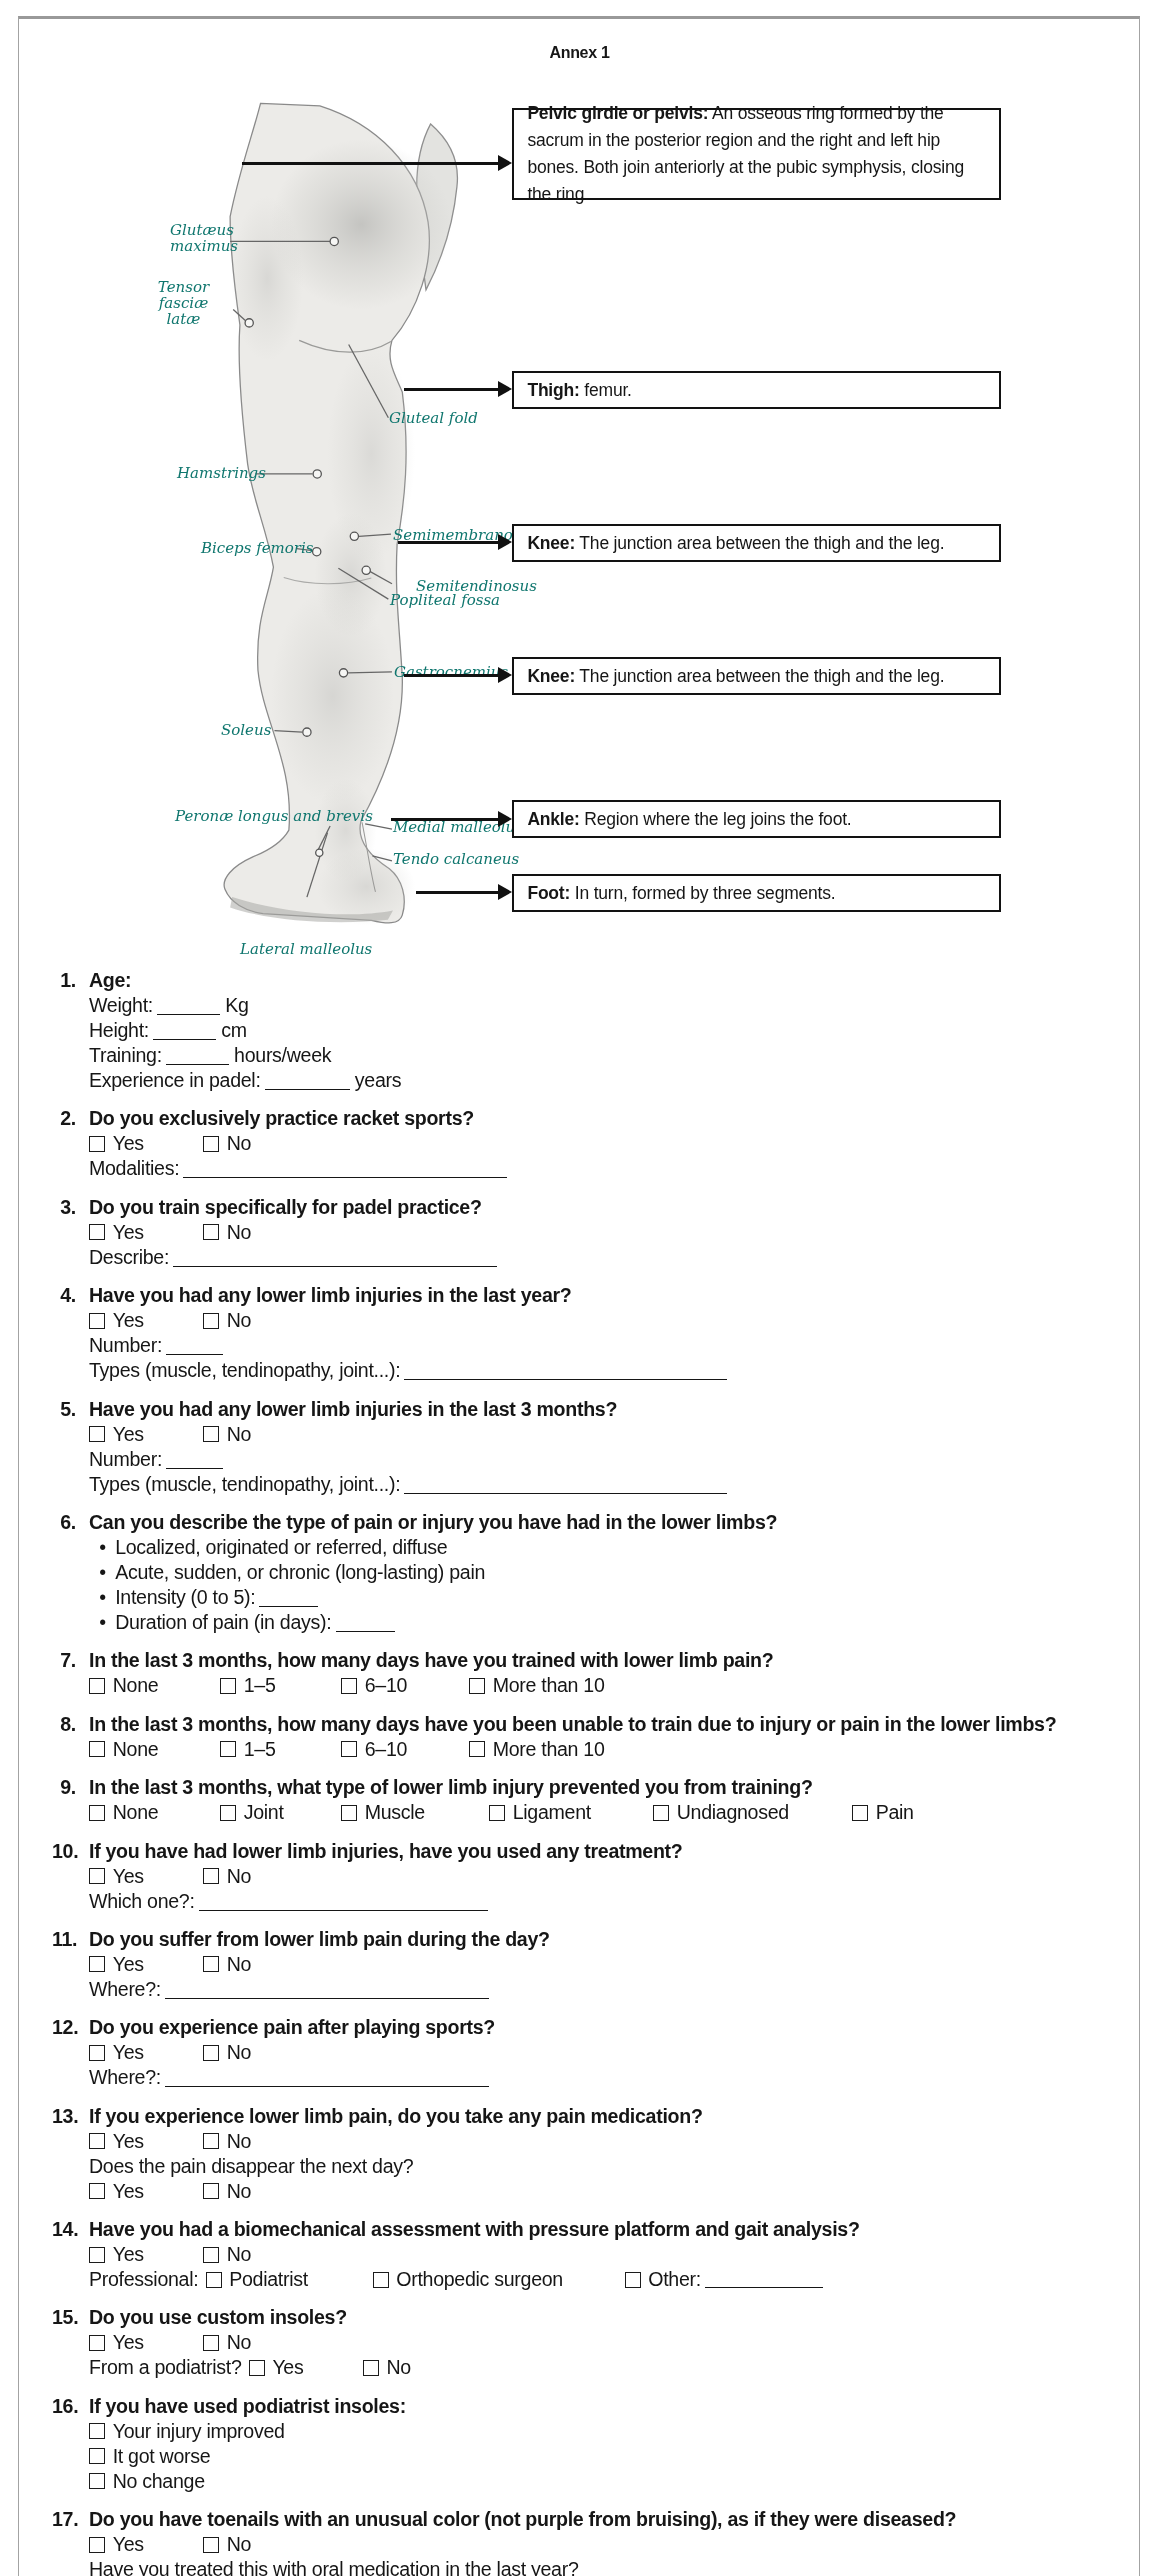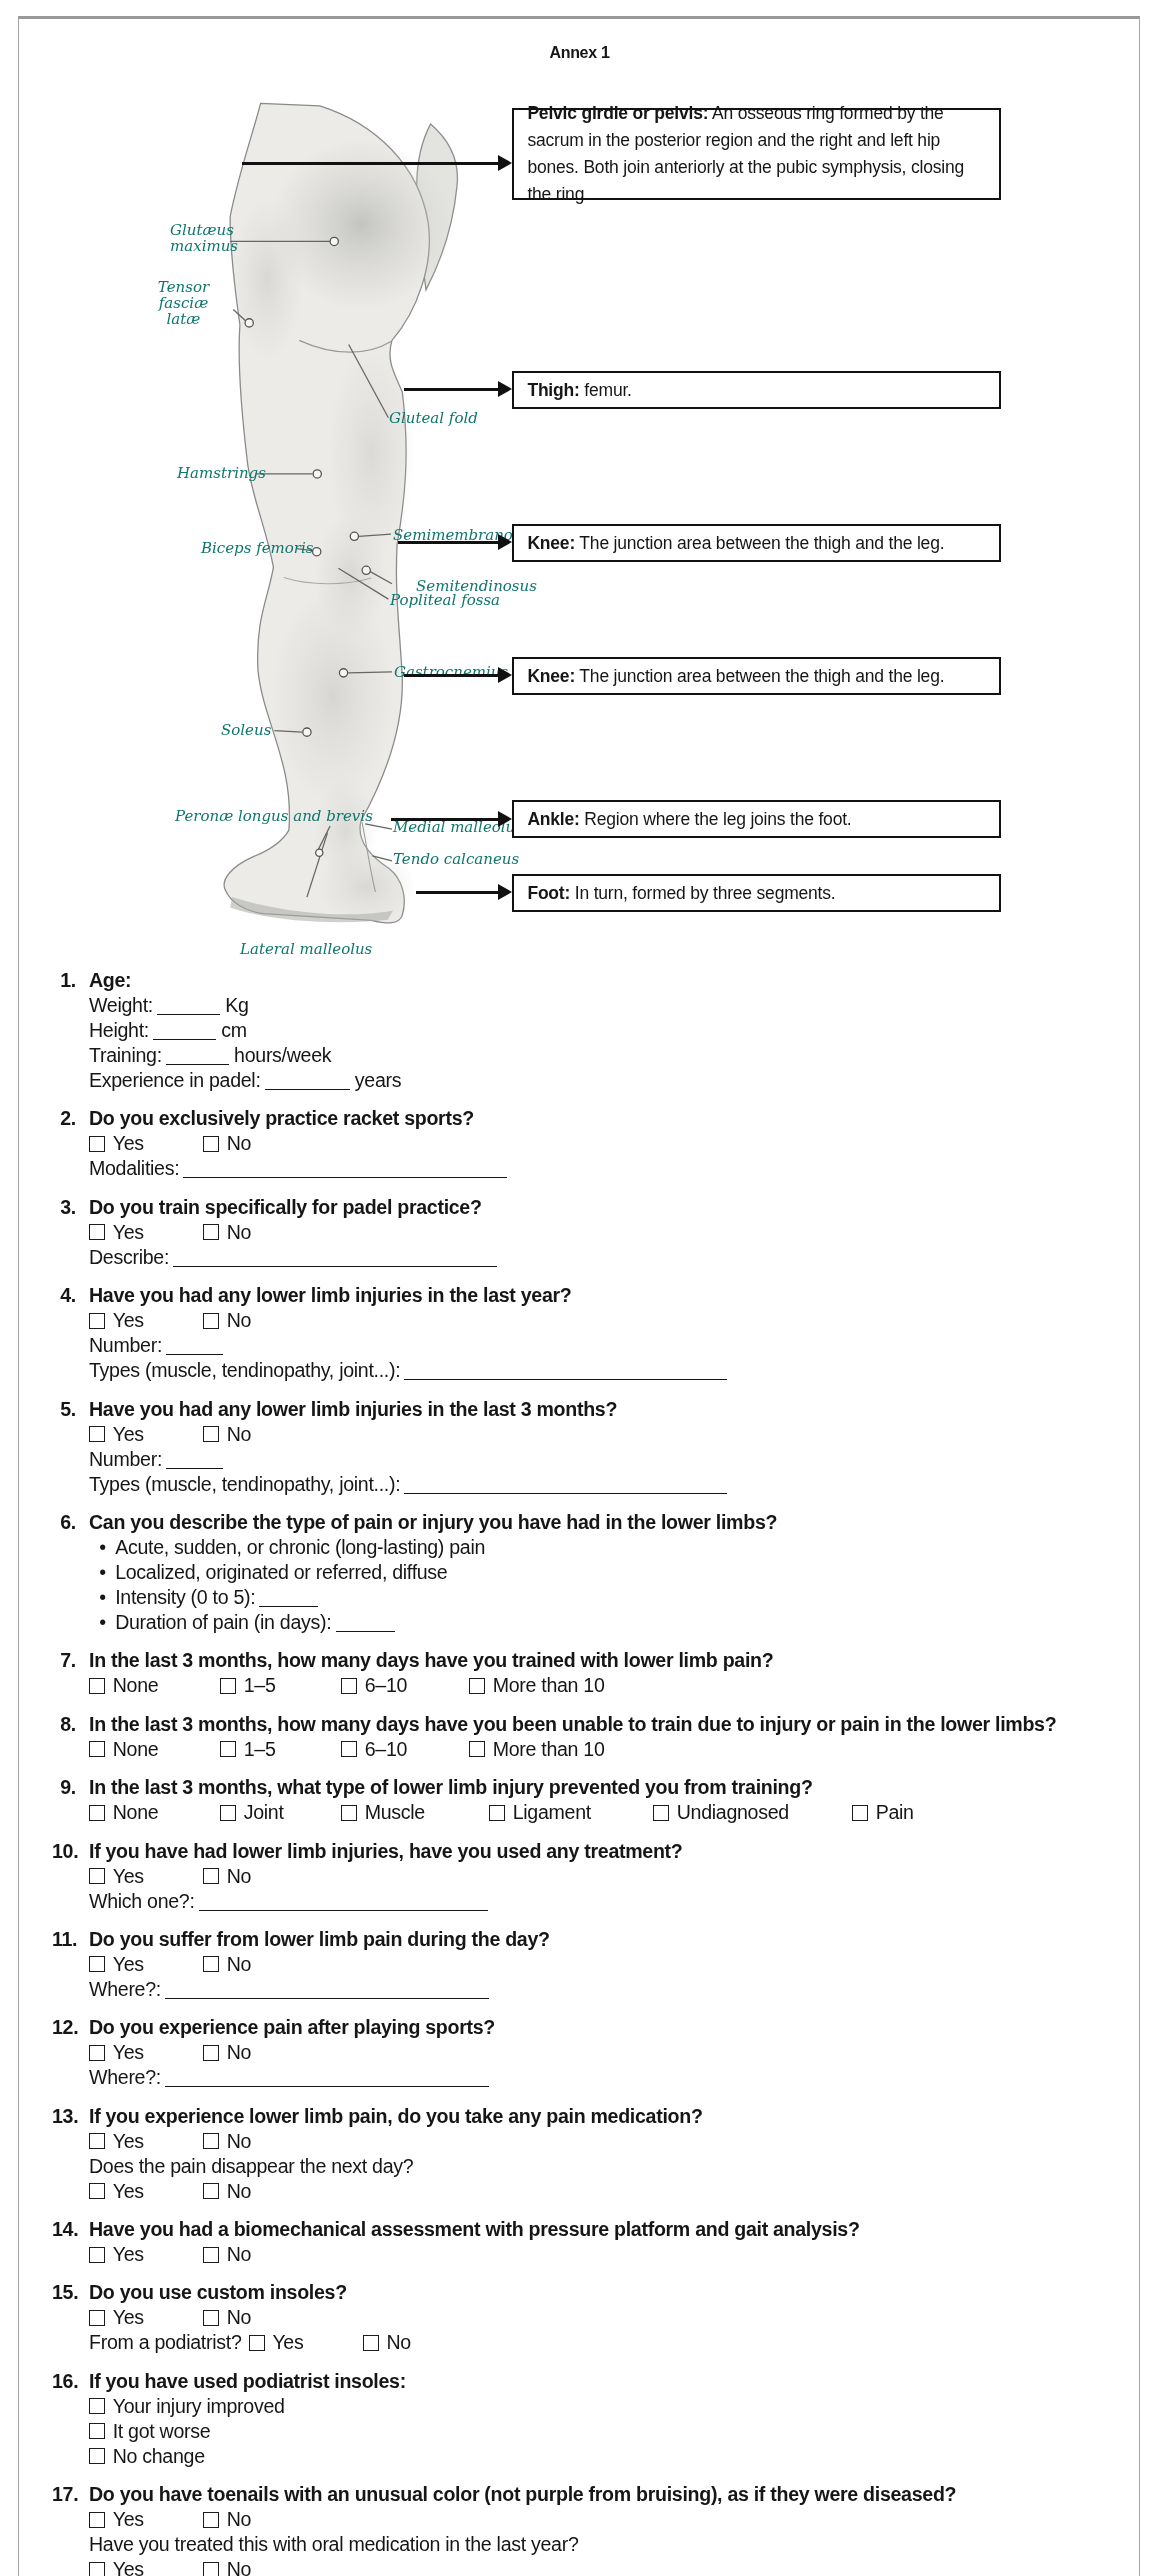--- a/index.html
+++ b/index.html
@@ -267,22 +267,22 @@
       </div>
       <div class="qrow"><span>Number:</span><span class="bl w110"></span></div>
       <div class="qrow"><span>Types (muscle, tendinopathy, joint...):</span><span class="bl w626"></span></div>
     </div>
   </div>
 
   <div class="q">
     <div class="qnum">6.</div>
     <div class="qbody">
       <div class="qh">Can you describe the type of pain or injury you have had in the lower limbs?</div>
+      <div class="qrow bullet">Localized, originated or referred, diffuse</div>
       <div class="qrow bullet">Acute, sudden, or chronic (long-lasting) pain</div>
-      <div class="qrow bullet">Localized, originated or referred, diffuse</div>
       <div class="qrow bullet"><span>Intensity (0 to 5):</span><span class="bl w115"></span></div>
       <div class="qrow bullet"><span>Duration of pain (in days):</span><span class="bl w115"></span></div>
     </div>
   </div>
 
   <div class="q">
     <div class="qnum">7.</div>
     <div class="qbody">
       <div class="qh">In the last 3 months, how many days have you trained with lower limb pain?</div>
       <div class="qrow checks">
@@ -453,20 +453,36 @@
       <div class="qrow checks">
         <label class="opt">
             <span class="cb"></span>
             <span>Yes</span>
           </label>
         <label class="opt">
             <span class="cb"></span>
             <span>No</span>
           </label>
       </div>
+      <div class="qrow checks">
+        <span class="prefix">Professional:</span>
+        <label class="opt mw324">
+            <span class="cb"></span>
+            <span>Podiatrist</span>
+          </label>
+        <label class="opt mw490">
+            <span class="cb"></span>
+            <span>Orthopedic surgeon</span>
+          </label>
+        <label class="opt mwauto">
+            <span class="cb"></span>
+            <span>Other:</span>
+            <span class="bl w230"></span>
+          </label>
+      </div>
     </div>
   </div>
 
   <div class="q">
     <div class="qnum">15.</div>
     <div class="qbody">
       <div class="qh">Do you use custom insoles?</div>
       <div class="qrow checks">
         <label class="opt">
             <span class="cb"></span>

